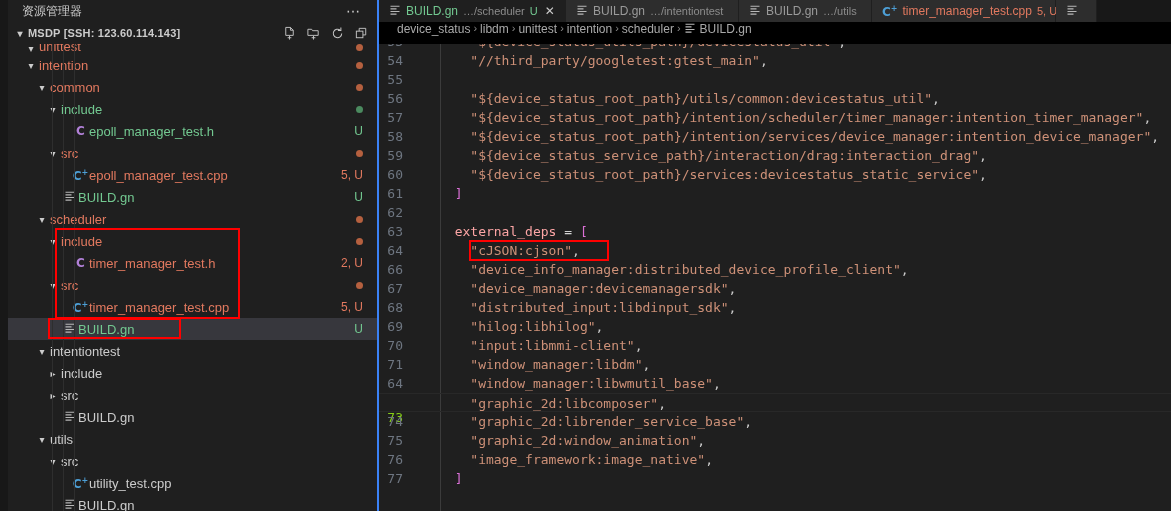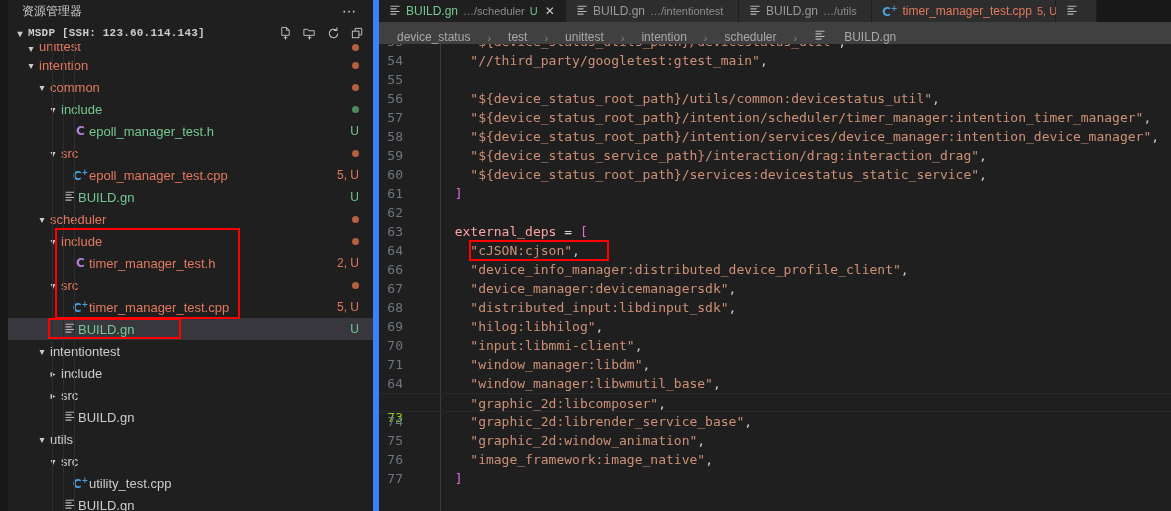--- a/index.html
+++ b/index.html
@@ -13,36 +13,36 @@
 
   
   .activity-strip {
     width: 8px; height: 511px; background: #181818; flex: 0 0 8px;
   }
 
   
   .sidebar {
     width: 371px; flex: 0 0 371px; height: 511px;
     background: #1f1f1f; display: flex; flex-direction: column;
-    border-right: 6px solid #3b82f6;
+    border-right: 2px solid #3b82f6;
   }
   .sidebar-title {
     height: 22px; line-height: 22px; padding: 0 10px 0 14px;
     color: #cccccc; font-size: 12px;
     display: flex; align-items: center; justify-content: space-between;
   }
   .sidebar-title .dots { color:#cccccc; font-size:14px; letter-spacing:1px; padding-right:6px;}
   .section-header {
     height: 22px; display: flex; align-items: center;
     padding-left: 4px; padding-right: 8px;
     color: #cccccc; font-size: 11px; font-weight: bold;
     letter-spacing: .2px;
   }
   .section-header .chev { width: 16px; text-align: center; color:#cccccc; font-size:10px;}
-  .section-header .hdr-label { flex: 1; white-space: nowrap; overflow: hidden; font-family: Liberation Mono, monospace; }
+  .section-header .hdr-label { flex: 1; white-space: nowrap; overflow: hidden; }
   .hdr-actions { display: flex; gap: 9px; align-items: center; }
   .hdr-actions svg { display: block; }
 
   .tree { flex: 1; overflow: hidden; position: relative; padding-top: 0px; }
   .row {
     height: 22px; display: flex; align-items: center;
     font-size: 13px; white-space: nowrap; position: relative;
     color: #cccccc;
   }
   .row.selected { background: #37373d; }
@@ -82,23 +82,23 @@
   .tab .tname { font-size: 12px; }
   .tab .tdesc { font-size: 11px; color: #8c8c8c; }
   .tab .tstat { font-size: 11px; }
   .tab .tclose { font-size: 12px; color: #cccccc; margin-left: 2px; }
   .tab-green .tname { color: #73c991; }
   .tab-green .tstat { color: #73c991; }
   .tab-red  .tname { color: #e2795f; }
   .tab-red  .tstat { color: #e2795f; }
 
   .breadcrumb {
-    height: 22px; flex: 0 0 22px; display: flex; align-items: flex-end;
-    padding-left: 18px; font-size: 12px; color: #a9a9a9; gap: 15px;
-    background: #404040; white-space: nowrap;
+    height: 22px; flex: 0 0 22px; display: flex; align-items: flex-start;
+    padding-left: 18px; font-size: 12px; color: #a9a9a9; gap: 1px;
+    background: #000000; white-space: nowrap;
   }
   .breadcrumb .sep { color: #8a8a8a; font-size: 11px; padding: 0 2px; }
   .breadcrumb .bc-icon { margin-right: 3px; }
 
   .code {
     flex: 1; position: relative; overflow: hidden; background: #1f1f1f;
     font-family: "DejaVu Sans Mono", "Liberation Mono", monospace;
     font-size: 13px; line-height: 19px;
   }
   .code-scroll { position: absolute; top: -12px; left: 0; right: 0; }
@@ -341,21 +341,21 @@
         <div class="tab" style="width: 41px;">
           <span><svg width="12" height="12" viewBox="0 0 16 16">
               <path d="M2 3h12M2 6.5h8M2 10h12M2 13.5h8" stroke="#b8b8b8" stroke-width="1.4"></path>
             </svg></span>
         </div>
       </div>
 
     <div class="breadcrumb" id="breadcrumb">
         <span>device_status</span>
         <span class="sep">›</span>
-        <span>test</span>
+        <span>libdm</span>
         <span class="sep">›</span>
         <span>unittest</span>
         <span class="sep">›</span>
         <span>intention</span>
         <span class="sep">›</span>
         <span>scheduler</span>
         <span class="sep">›</span>
         <span class="bc-icon"><svg width="12" height="12" viewBox="0 0 16 16">
             <path d="M2 3h12M2 6.5h8M2 10h12M2 13.5h8" stroke="#b8b8b8" stroke-width="1.4"></path>
           </svg></span>

